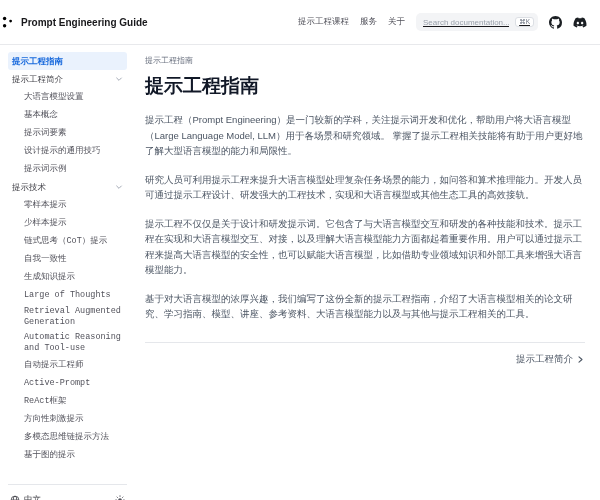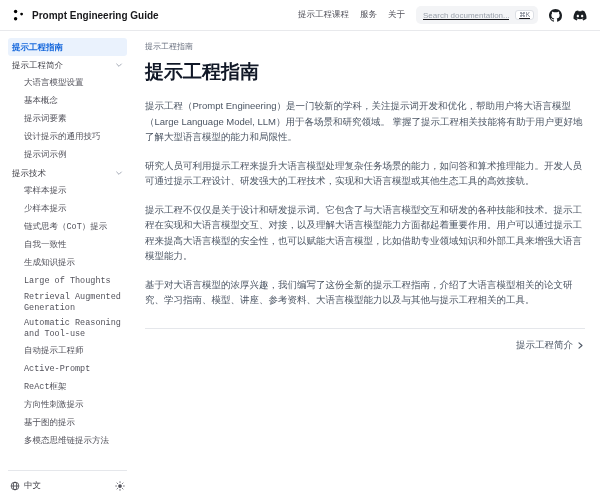--- a/index.html
+++ b/index.html
@@ -1,21 +1,21 @@
 <!DOCTYPE html>
 <html><head>
 <meta charset="utf-8">
 <style>
   * { margin:0; padding:0; box-sizing:border-box; }
   html,body { width:600px; height:500px; overflow:hidden; background:#fff;
     font-family:"Liberation Sans", sans-serif; color:#18181b; }
 
   
-  .header { height:31px; display:flex; align-items:center; justify-content:space-between;
-    padding:0 13px 0 13px; border-bottom:1px solid #e8e9ec; }
+  .header { height:45px; display:flex; align-items:center; justify-content:space-between;
+    padding:0 13px 0 2px; border-bottom:1px solid #e8e9ec; }
   .brand-group { display:flex; align-items:center; gap:6px; }
   .logo-icon svg { display:block; }
   .brand { font-size:10px; font-weight:700; color:#18181b; white-space:nowrap; }
   .header-right { display:flex; align-items:center; gap:11px; }
   .nav-link { font-size:8.5px; color:#52525b; text-decoration:none; white-space:nowrap; cursor:pointer; }
   .search { display:flex; align-items:center; justify-content:space-between; gap:6px;
     width:122px; height:18px; background:#f3f4f6; border-radius:5px; padding:0 4px 0 7px; cursor:text;text-decoration:underline; }
   .search-ph { font-size:8px; color:#9aa1ab; white-space:nowrap; overflow:hidden; }
   .kbd { font-size:6.5px; color:#6b7280; background:#fff; border:1px solid #dcdfe4;
     border-radius:3px; padding:1px 3px; line-height:1; white-space:nowrap; }
@@ -152,24 +152,24 @@
       <a class="side-item child">
           <span>Active-Prompt</span>
         </a>
       <a class="side-item child">
           <span>ReAct框架</span>
         </a>
       <a class="side-item child">
           <span>方向性刺激提示</span>
         </a>
       <a class="side-item child">
+          <span>多模态思维链提示方法</span>
+        </a>
+      <a class="side-item child">
           <span>基于图的提示</span>
-        </a>
-      <a class="side-item child">
-          <span>多模态思维链提示方法</span>
         </a>
     </nav>
     <div class="sidebar-footer">
       <a class="lang-btn">
         <span style="display:flex;">
           <svg width="10" height="10" viewBox="0 0 16 16" fill="none" stroke="#3f3f46" stroke-width="1.3">
             <circle cx="8" cy="8" r="6.2"></circle>
               <ellipse cx="8" cy="8" rx="2.8" ry="6.2"></ellipse>
               <path d="M1.8 8h12.4"></path>
           </svg>

